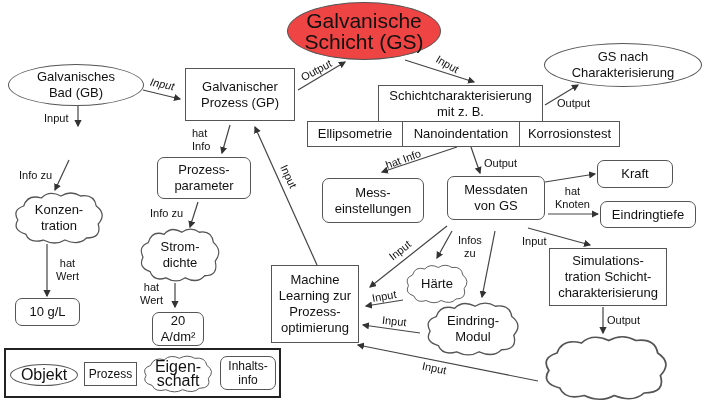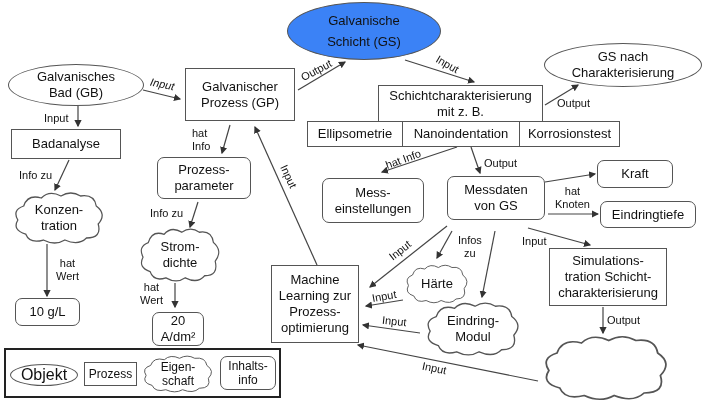--- a/index.html
+++ b/index.html
@@ -4,21 +4,21 @@
 <style>
   html, body { margin:0; padding:0; background:#fff; }
   #canvas { position:relative; width:715px; height:405px; overflow:hidden; background:#fff;
     font-family:"Liberation Sans", sans-serif; color:#111; }
   svg#links { position:absolute; left:0; top:0; }
   .node { position:absolute; display:flex; align-items:center; justify-content:center; text-align:center;
     font-size:13px; line-height:16px; box-sizing:border-box; white-space:pre-line; }
   .rect { border:1.3px solid #555; background:#fff; }
   .rrect { border:1.3px solid #555; border-radius:7px; background:#fff; }
   .ellipse { border:1.3px solid #555; border-radius:50%; background:#fff; }
-  .ellipse.main { background:#3b82f6; font-size:13px; line-height:21px; }
+  .ellipse.main { background:#ef4444; font-size:21px; line-height:21px; }
   .cloud { background:transparent; }
   .cloud svg { position:absolute; left:0; top:0; width:100%; height:100%; }
   .cloud span { position:relative; }
   .lbl { position:absolute; font-size:11px; line-height:13px; white-space:pre-line; text-align:center; }
   .legend { position:absolute; left:4px; top:348px; width:277px; height:50px; border:2px solid #222; box-sizing:border-box; }
 </style>
 </head>
 <body>
 
 <div id="canvas">
@@ -54,21 +54,20 @@
       <line x1="538" y1="381" x2="358" y2="345"></line>
     </g>
   </svg>
 
   <div class="node ellipse main" style="left:287px;top:2px;width:154px;height:58px;">Galvanische
 Schicht (GS)</div>
   <div class="node ellipse" style="left:8px;top:64px;width:136px;height:42px;">Galvanisches
 Bad (GB)</div>
   <div class="node rect" style="left:185px;top:68px;width:110px;height:53px;">Galvanischer
 Prozess (GP)</div>
-  <div class="node rect" style="left:11px;top:129px;width:110px;height:30px;">Badanalyse</div>
 
   <div class="node cloud" style="left:10px;top:190px;width:98px;height:56px;">
     <svg viewBox="0 0 100 56" preserveAspectRatio="none">
         <path d="M14,16 Q18,4 32,8 Q40,0 52,6 Q62,0 72,6 Q86,4 88,16 Q99,24 90,34 Q94,48 78,48 Q70,56 56,50 Q46,56 34,50 Q20,54 16,44 Q2,40 8,30 Q2,20 14,16 Z" fill="#fff" stroke="#555" stroke-width="1.3"></path>
       </svg>
     <span>Konzen-
 tration</span>
   </div>
   <div class="node rrect" style="left:15px;top:298px;width:65px;height:28px;">10 g/L</div>
 
@@ -150,21 +149,21 @@
 zu</div>
   <div class="lbl" style="left:522px;top:235px;">Input</div>
   <div class="lbl" style="left:372px;top:290px;transform:rotate(-10deg);">Input</div>
   <div class="lbl" style="left:382px;top:315px;transform:rotate(6deg);">Input</div>
   <div class="lbl" style="left:607px;top:314px;">Output</div>
   <div class="lbl" style="left:422px;top:362px;transform:rotate(12deg);">Input</div>
 
   <div class="legend">
     <div class="node ellipse" style="left:4px;top:14px;width:68px;height:22px;font-size:16px;">Objekt</div>
     <div class="node rect" style="left:78px;top:12px;width:53px;height:24px;font-size:12px;">Prozess</div>
-    <div class="node cloud" style="left:134px;top:4px;width:76px;height:40px;font-size:12px;line-height:14px;">
+    <div class="node cloud" style="left:134px;top:4px;width:76px;height:40px;font-size:16px;line-height:14px;">
       <svg viewBox="0 0 100 56" preserveAspectRatio="none">
           <path d="M14,16 Q18,4 32,8 Q40,0 52,6 Q62,0 72,6 Q86,4 88,16 Q99,24 90,34 Q94,48 78,48 Q70,56 56,50 Q46,56 34,50 Q20,54 16,44 Q2,40 8,30 Q2,20 14,16 Z" fill="#fff" stroke="#555" stroke-width="1.3"></path>
         </svg>
       <span>Eigen-
 schaft</span>
     </div>
     <div class="node rrect" style="left:214px;top:6px;width:56px;height:34px;font-size:12px;line-height:14px;">Inhalts-
 info</div>
   </div>
 </div>

